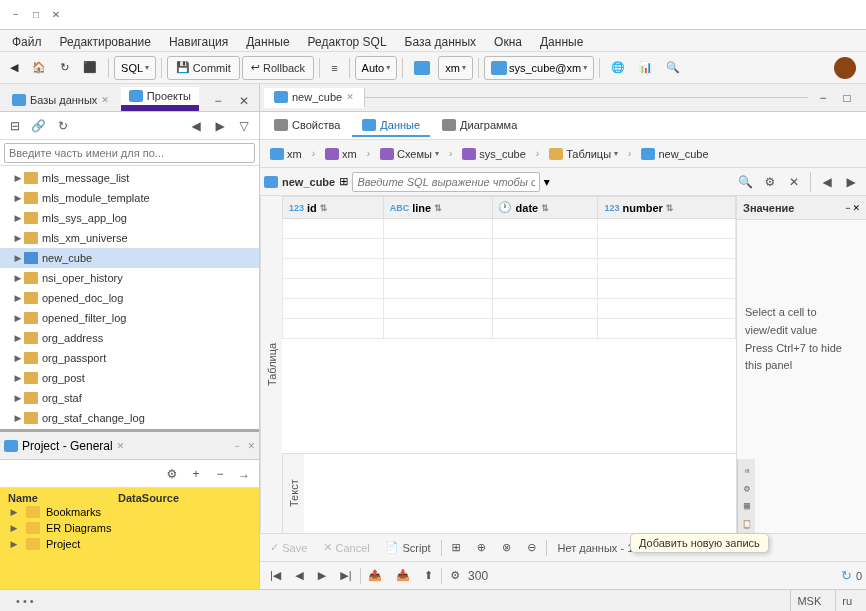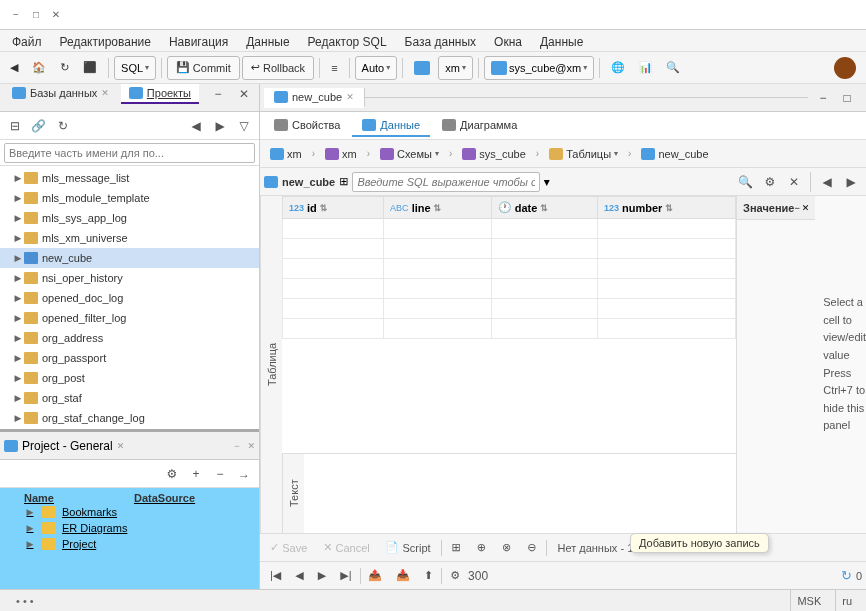--- a/index.html
+++ b/index.html
@@ -25,45 +25,45 @@
     .tb-separator { width: 1px; height: 20px; background: #ccc; margin: 0 3px; }
     .tb-dropdown { height: 24px; padding: 0 6px; display: flex; align-items: center; gap: 2px; cursor: pointer; border: 1px solid #bbb; background: #f9f9f9; border-radius: 3px; font-size: 11px; }
     .chevron { font-size: 8px; color: #666; }
 
     
     .main-layout { display: flex; height: calc(611px - 30px - 22px - 32px - 22px); }
 
     
     .left-panel { width: 260px; display: flex; flex-direction: column; border-right: 1px solid #ccc; background: #fff; }
     
-    .panel-tabs { height: 28px; display: flex; align-items: flex-start; background: #f0f0f0; border-bottom: 1px solid #ccc; padding: 0 4px; gap: 4px; }
+    .panel-tabs { height: 28px; display: flex; align-items: flex-end; background: #f0f0f0; border-bottom: 1px solid #ccc; padding: 0 4px; gap: 4px; }
     .panel-tab { display: flex; align-items: center; gap: 4px; padding: 3px 8px; cursor: pointer; font-size: 11px; color: #333; border-bottom: 2px solid transparent; }
-    .panel-tab.active { background: #fff; border-bottom: 2px solid #4c1d95; text-decoration: underline; }
+    .panel-tab.active { background: #fff; border-bottom: 6px solid #4c1d95; }
     .panel-tab-close { font-size: 9px; color: #999; cursor: pointer; }
     
     .panel-toolbar { height: 28px; display: flex; align-items: center; padding: 0 4px; gap: 2px; border-bottom: 1px solid #ddd; background: #fff; }
     .pt-btn { width: 22px; height: 20px; display: flex; align-items: center; justify-content: center; cursor: pointer; border-radius: 2px; font-size: 12px; color: #555; }
 
     .search-box { height: 26px; display: flex; align-items: center; padding: 0 4px; border-bottom: 1px solid #ddd; background: #fff; }
     .search-input { width: 100%; height: 20px; border: 1px solid #bbb; border-radius: 2px; padding: 0 4px; font-size: 11px; color: #888; }
 
     .tree-area { flex: 1; overflow-y: auto; background: #fff; padding: 2px 0; }
     .tree-item { display: flex; align-items: center; height: 20px; padding-left: 4px; cursor: pointer; }
     .tree-item.selected { background: #cde0f5; }
     .tree-indent { display: inline-block; }
     .tree-arrow { width: 12px; display: inline-flex; align-items: center; justify-content: center; font-size: 9px; color: #666; }
     .tree-icon { width: 16px; height: 14px; background: #6a9fce; border-radius: 2px; display: inline-flex; align-items: center; justify-content: center; margin-right: 4px; flex-shrink: 0; }
     .tree-icon.table { background: #e0b050; }
     .tree-label { font-size: 11px; color: #333; }
 
     
-    .bottom-left { height: 160px; border-top: 3px solid #aaa; background: #7dd3fc; }
+    .bottom-left { height: 160px; border-top: 3px solid #aaa; background: #fde047; }
     .bl-header { height: 28px; display: flex; align-items: center; background: #f0f0f0; border-bottom: 1px solid #ccc; padding: 0 4px; gap: 4px; }
     .bl-toolbar { height: 28px; display: flex; align-items: center; padding: 0 4px; gap: 2px; border-bottom: 1px solid #ddd; background: #fff; justify-content: flex-end; }
-    .bl-content { padding: 4px 24px; font-size: 11px; text-decoration: underline; }
+    .bl-content { padding: 4px 8px; font-size: 11px; }
     .bl-list-item { display: flex; align-items: center; gap: 6px; padding: 2px 0; }
 
     
     .right-panel { flex: 1; display: flex; flex-direction: column; background: #fff; overflow: hidden; }
 
     
     .rp-tab-bar { height: 28px; display: flex; align-items: center; background: #f0f0f0; border-bottom: 1px solid #ccc; padding: 0 4px; }
     .rp-tab { display: flex; align-items: center; gap: 4px; padding: 3px 10px; cursor: pointer; font-size: 11px; color: #333; background: #e0e0e0; border-right: 1px solid #ccc; }
     .rp-tab.active { background: #fff; border-bottom: 2px solid transparent; color: #333; }
     .rp-tab-close { font-size: 9px; color: #999; }
@@ -84,21 +84,21 @@
     .sql-filter-input { flex: 1; height: 20px; border: 1px solid #bbb; border-radius: 2px; padding: 0 4px; font-size: 11px; color: #888; background: #fff; font-style: italic; }
 
     .table-container { flex: 1; overflow: auto; }
     .data-table { width: 100%; border-collapse: collapse; }
     .data-table th { background: #f0f0f0; border: 1px solid #ddd; padding: 4px 6px; font-size: 11px; text-align: left; white-space: nowrap; position: sticky; top: 0; }
     .data-table th .col-header { display: flex; align-items: center; gap: 3px; }
     .data-table td { border: 1px solid #e8e8e8; padding: 2px 6px; font-size: 11px; min-width: 60px; height: 20px; }
     .col-sort-btn { cursor: pointer; color: #888; font-size: 9px; }
 
     
-    .value-panel { width: 130px; border-left: 1px solid #ddd; background: #f9f9f9; display: flex; flex-shrink: 0; }
+    .value-panel { width: 130px; border-left: 1px solid #ddd; background: #f9f9f9; display: flex; flex-direction: column; flex-shrink: 0; }
     .vp-header { height: 24px; display: flex; align-items: center; background: #f0f0f0; border-bottom: 1px solid #ddd; padding: 0 6px; justify-content: space-between; }
     .vp-title { font-size: 11px; font-weight: bold; color: #333; }
     .vp-content { flex: 1; display: flex; flex-direction: column; align-items: center; justify-content: center; padding: 8px; }
     .vp-hint { font-size: 11px; color: #555; text-align: left; line-height: 1.6; }
 
     
     .data-bottom { height: 28px; display: flex; align-items: center; border-top: 1px solid #ddd; background: #f5f5f5; padding: 0 4px; gap: 4px; flex-shrink: 0; }
     .db-btn { height: 22px; padding: 0 6px; display: flex; align-items: center; gap: 3px; cursor: pointer; border-radius: 2px; font-size: 11px; color: #555; }
     .db-btn.disabled { color: #bbb; cursor: default; }
     .db-separator { width: 1px; height: 16px; background: #ccc; }
@@ -467,21 +467,21 @@
               <tr>
                 <th>
                   <div class="col-header">
                     <span style="font-size:9px;color:#4a9de0;font-weight:bold;">123</span>
                     <span>id</span>
                     <span class="col-sort-btn">⇅</span>
                   </div>
                 </th>
                 <th>
                   <div class="col-header">
-                    <span style="font-size:9px;color:#4a9de0;font-weight:normal;">ABC</span>
+                    <span style="font-size:9px;color:#4a9de0;font-weight:bold;">ABC</span>
                     <span>line</span>
                     <span class="col-sort-btn">⇅</span>
                   </div>
                 </th>
                 <th>
                   <div class="col-header">
                     <span style="font-size:11px;color:#e06020;">🕐</span>
                     <span>date</span>
                     <span class="col-sort-btn">⇅</span>
                   </div>

